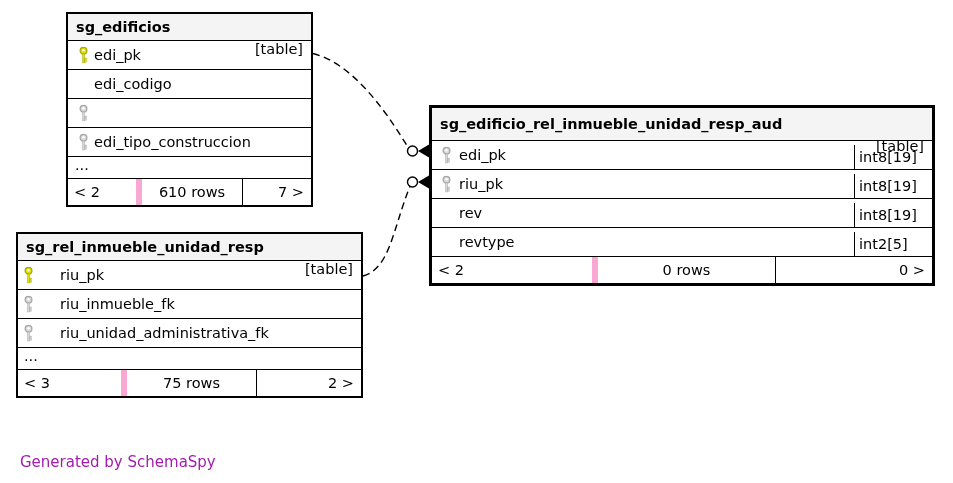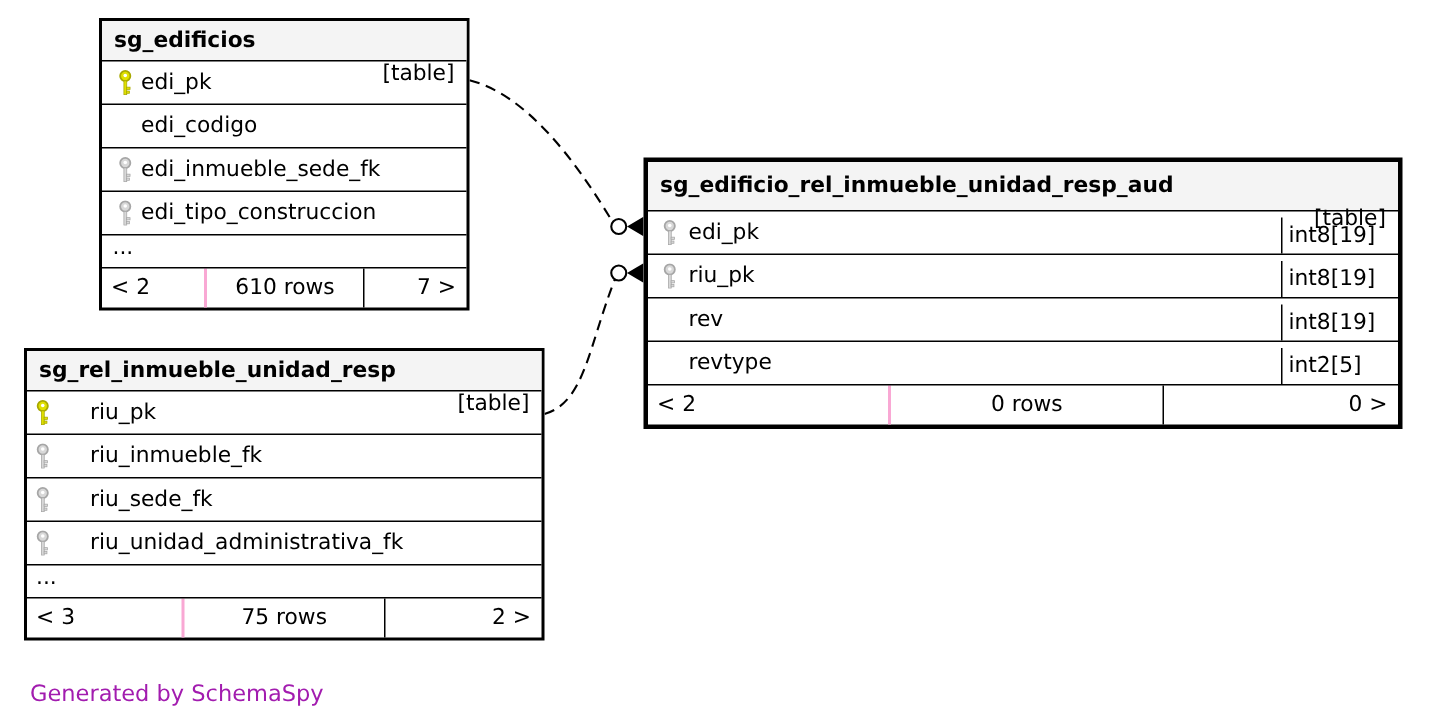--- a/index.html
+++ b/index.html
@@ -89,21 +89,21 @@
     align-items: stretch;
     box-sizing: border-box;
   }
   .f-cell {
     display: flex;
     align-items: center;
     box-sizing: border-box;
     white-space: nowrap;
   }
   .f-left  { padding-left: 6px; justify-content: flex-start; }
-  .f-mid   { flex: 1; justify-content: center; border-left: 2px solid #f9a8d4; border-right: 1px solid #000; }
+  .f-mid   { flex: 1; justify-content: center; border-left: 6px solid #f9a8d4; border-right: 1px solid #000; }
   .f-right { padding-right: 7px; justify-content: flex-end; }
 
   .n1 { --icon-x: 10px; --text-x: 26px; --ell-x: 7px; }
   .n2 { --icon-x: 9px;  --text-x: 27px; }
   .n3 { --icon-x: 5px;  --text-x: 42px; --ell-x: 6px; }
   .n1 .f-left  { width: 68px; }  .n1 .f-right { width: 68px; }
   .n2 .f-left  { width: 160px; } .n2 .f-right { width: 156px; }
   .n3 .f-left  { width: 103px; } .n3 .f-right { width: 104px; }
 
   .gen-note {
@@ -152,21 +152,20 @@
     <div class="t-row">
       <span class="key-icon">
         <svg width="11" height="17" viewBox="0 0 11 17">
           <circle cx="5.5" cy="4.2" r="3.4" fill="#d8d8d8" stroke="#a6a6a6" stroke-width="1.2"></circle>
           <circle cx="5.5" cy="3.8" r="1.2" fill="#ffffff"></circle>
           <rect x="4.6" y="7.4" width="1.9" height="9.2" fill="#d8d8d8" stroke="#a6a6a6" stroke-width="0.5"></rect>
           <rect x="6.4" y="11.6" width="2.3" height="1.5" fill="#d8d8d8" stroke="#a6a6a6" stroke-width="0.5"></rect>
           <rect x="6.4" y="14.2" width="1.9" height="1.5" fill="#d8d8d8" stroke="#a6a6a6" stroke-width="0.5"></rect>
         </svg>
       </span>
-      <span class="col-name">edi_inmueble_sede_fk</span>
     </div>
     <div class="t-row">
       <span class="key-icon">
         <svg width="11" height="17" viewBox="0 0 11 17">
           <circle cx="5.5" cy="4.2" r="3.4" fill="#d8d8d8" stroke="#a6a6a6" stroke-width="1.2"></circle>
           <circle cx="5.5" cy="3.8" r="1.2" fill="#ffffff"></circle>
           <rect x="4.6" y="7.4" width="1.9" height="9.2" fill="#d8d8d8" stroke="#a6a6a6" stroke-width="0.5"></rect>
           <rect x="6.4" y="11.6" width="2.3" height="1.5" fill="#d8d8d8" stroke="#a6a6a6" stroke-width="0.5"></rect>
           <rect x="6.4" y="14.2" width="1.9" height="1.5" fill="#d8d8d8" stroke="#a6a6a6" stroke-width="0.5"></rect>
         </svg>
@@ -261,32 +260,20 @@
     <div class="t-row">
       <span class="key-icon">
         <svg width="11" height="17" viewBox="0 0 11 17">
           <circle cx="5.5" cy="4.2" r="3.4" fill="#d8d8d8" stroke="#a6a6a6" stroke-width="1.2"></circle>
           <circle cx="5.5" cy="3.8" r="1.2" fill="#ffffff"></circle>
           <rect x="4.6" y="7.4" width="1.9" height="9.2" fill="#d8d8d8" stroke="#a6a6a6" stroke-width="0.5"></rect>
           <rect x="6.4" y="11.6" width="2.3" height="1.5" fill="#d8d8d8" stroke="#a6a6a6" stroke-width="0.5"></rect>
           <rect x="6.4" y="14.2" width="1.9" height="1.5" fill="#d8d8d8" stroke="#a6a6a6" stroke-width="0.5"></rect>
         </svg>
       </span>
-      <span class="col-name">riu_sede_fk</span>
-    </div>
-    <div class="t-row">
-      <span class="key-icon">
-        <svg width="11" height="17" viewBox="0 0 11 17">
-          <circle cx="5.5" cy="4.2" r="3.4" fill="#d8d8d8" stroke="#a6a6a6" stroke-width="1.2"></circle>
-          <circle cx="5.5" cy="3.8" r="1.2" fill="#ffffff"></circle>
-          <rect x="4.6" y="7.4" width="1.9" height="9.2" fill="#d8d8d8" stroke="#a6a6a6" stroke-width="0.5"></rect>
-          <rect x="6.4" y="11.6" width="2.3" height="1.5" fill="#d8d8d8" stroke="#a6a6a6" stroke-width="0.5"></rect>
-          <rect x="6.4" y="14.2" width="1.9" height="1.5" fill="#d8d8d8" stroke="#a6a6a6" stroke-width="0.5"></rect>
-        </svg>
-      </span>
       <span class="col-name">riu_unidad_administrativa_fk</span>
     </div>
     <div class="t-row ellipsis">
       <span class="col-name">...</span>
     </div>
     <div class="t-footer">
       <span class="f-cell f-left">&lt; 3</span>
       <span class="f-cell f-mid">75 rows</span>
       <span class="f-cell f-right">2 &gt;</span>
     </div>

